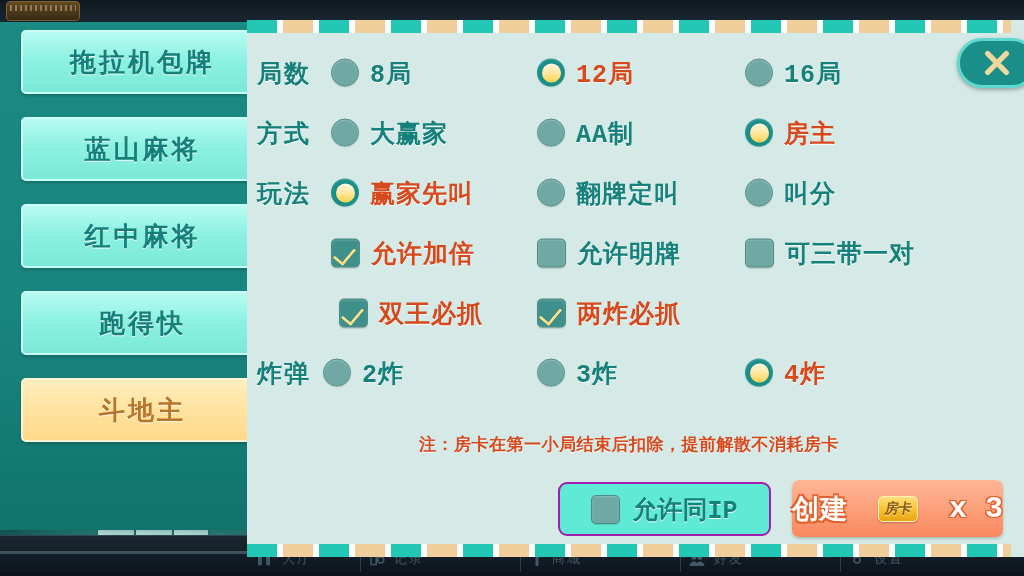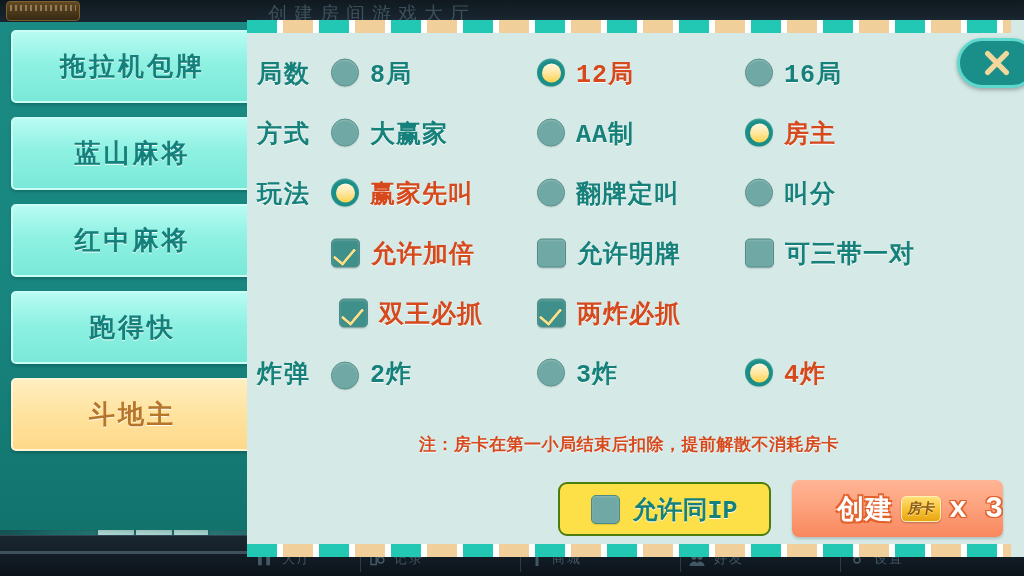--- a/index.html
+++ b/index.html
@@ -56,21 +56,21 @@
   .navglyph{position:absolute;bottom:7px;width:18px;height:18px;opacity:.65;}
   .navdiv{position:absolute;bottom:4px;width:1px;height:26px;background:rgba(120,155,172,.28);}
 
   
   #sidebar{
     position:absolute;left:0;top:22px;width:255px;height:508px;
     background:linear-gradient(180deg,#1a8a83 0%,#18867f 55%,#12736d 100%);
     box-shadow:2px 0 6px rgba(0,0,0,.25);
   }
   .side-btn{
-    position:absolute;left:11px;width:243px;height:73px;border-radius:5px;
+    position:absolute;left:21px;width:243px;height:64px;border-radius:5px;
     background:linear-gradient(180deg,#b8fbf3 0%,#8ef1e2 45%,#7ae9d8 100%);
     border:2px solid #c9fdf6;
     box-sizing:border-box;
     display:flex;align-items:center;justify-content:center;
     box-shadow:0 2px 3px rgba(0,0,0,.18);
   }
   .side-btn span{
     font-size:26px;font-weight:bold;color:#15807b;letter-spacing:3px;
     text-shadow:0 1px 0 rgba(255,255,255,.85);
   }
@@ -153,32 +153,32 @@
   
   #note{
     position:absolute;left:0;width:764px;text-align:center;
     font-size:17px;font-weight:bold;color:#d6491d;letter-spacing:.5px;
     text-shadow:0 1px 0 rgba(255,255,255,.85);
   }
 
   
   #sameip-box{
     position:absolute;left:311px;top:449px;width:213px;height:54px;
-    border-radius:9px;border:2px solid #4d7c0f;box-sizing:border-box;
-    background:#fde047;
+    border-radius:9px;border:2px solid #a21caf;box-sizing:border-box;
+    background:#5eead4;
     display:flex;align-items:center;justify-content:center;
   }
   #sameip-box .txt{margin-left:12px;font-size:25px;font-weight:bold;color:#16807a;
     text-shadow:0 1px 0 rgba(255,255,255,.9);}
 
   #create-btn{
     position:absolute;left:545px;top:447px;width:211px;height:57px;border-radius:7px;
     background:linear-gradient(180deg,#ffb595 0%,#fda37e 45%,#f9875d 100%);
     box-shadow:0 2px 3px rgba(0,0,0,.18);
-    display:flex;align-items:center;justify-content:flex-end;gap:8px;
+    display:flex;align-items:center;justify-content:space-between;gap:8px;
   }
   #create-label{
     font-size:27px;font-weight:bold;color:#ffffff;letter-spacing:1px;
     text-shadow:-1.6px -1.6px 0 #e2612d,1.6px -1.6px 0 #e2612d,-1.6px 1.6px 0 #e2612d,1.6px 1.6px 0 #e2612d;
   }
   #card-icon{
     width:40px;height:26px;border-radius:5px;
     background:linear-gradient(180deg,#ffe07a 0%,#f7c12f 55%,#e8a413 100%);
     border:1.5px solid #fff0b4;box-sizing:border-box;
     display:flex;align-items:center;justify-content:center;
@@ -219,21 +219,20 @@
     <i style="left:14px;top:38px;width:4px;height:14px;"></i>
   </div>
   <div class="tile" style="left:282px;top:478px;width:52px;height:52px;transform:rotate(-18deg);">
     <i style="left:14px;top:16px;width:9px;height:4px;"></i>
     <i style="left:28px;top:26px;width:9px;height:4px;"></i>
     <i style="left:14px;top:34px;width:9px;height:4px;"></i>
   </div>
 
   <div class="bg-topbar"></div>
   <div class="bg-topchip"></div>
-  <div class="bg-toptext">创建房间游戏大厅</div>
 
   <div class="bg-botbar"></div>
   <div class="bg-botbar-sheen"></div>
   <div class="navdiv" style="left:360px;"></div>
   <div class="navdiv" style="left:520px;"></div>
   <div class="navdiv" style="left:680px;"></div>
   <div class="navdiv" style="left:840px;"></div>
   <svg class="navglyph" style="left:255px;" viewBox="0 0 24 24">
       <path d="M4 5h5v14H4zM15 5h5v14h-5z" fill="#5d7a89"></path>
     </svg>
@@ -357,21 +356,21 @@
           <span class="txt">双王必抓</span>
         </div>
         <div class="opt sel" style="left:290px;">
           <span class="cbox on"></span>
           <span class="txt">两炸必抓</span>
         </div>
       </div>
 
       <div class="row" style="top:310px;">
         <div class="row-label">炸弹</div>
-        <div class="opt" style="left:84px;align-items:flex-end;">
+        <div class="opt" style="left:76px;">
           <span class="radio"></span>
           <span class="txt">2炸</span>
         </div>
         <div class="opt" style="left:290px;">
           <span class="radio"></span>
           <span class="txt">3炸</span>
         </div>
         <div class="opt sel" style="left:498px;">
           <span class="radio on"></span>
           <span class="txt">4炸</span>

